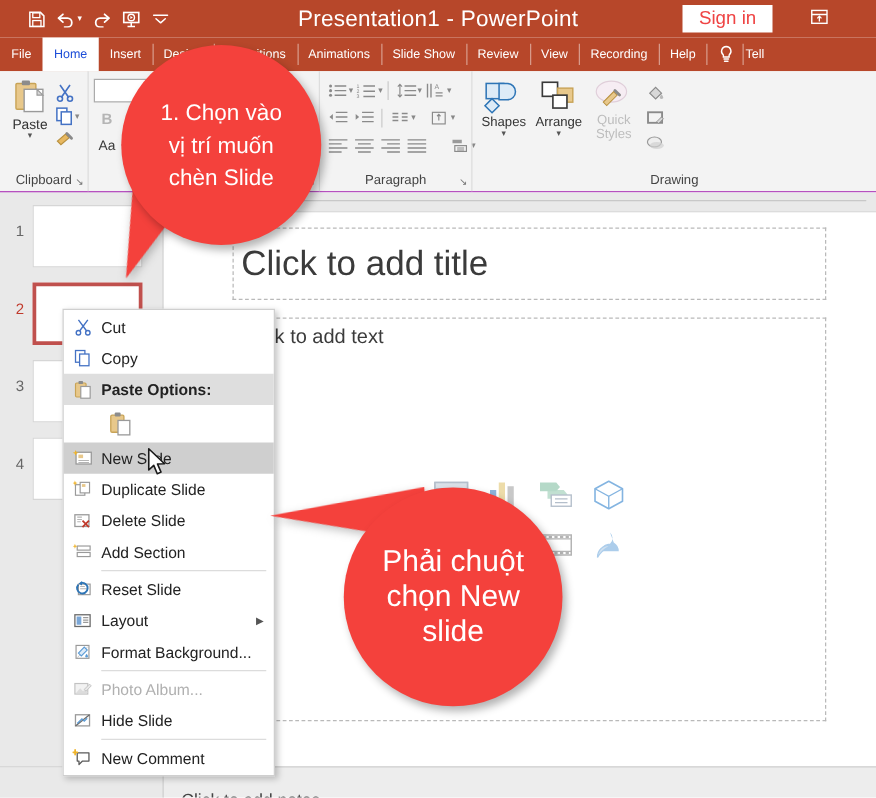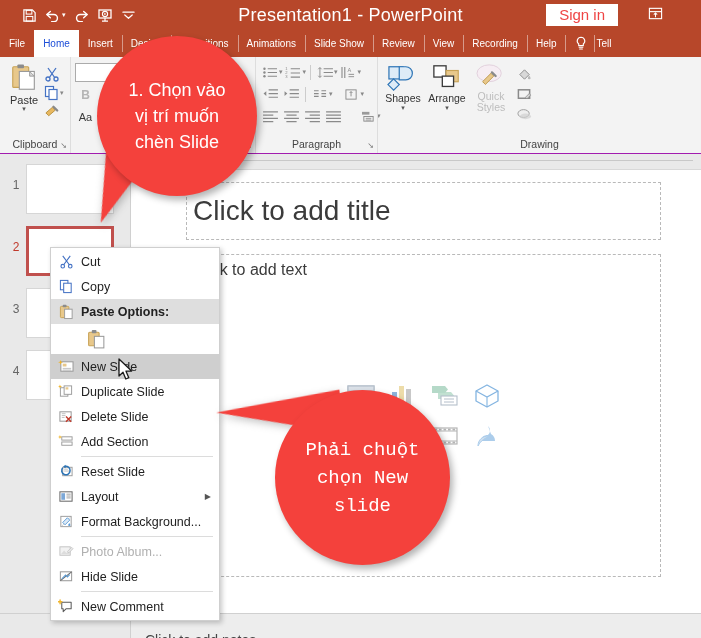--- a/index.html
+++ b/index.html
@@ -232,21 +232,21 @@
     position: absolute; left: 0px; top: 120px;
     width: 0; height: 0;
     border-left: 12px solid transparent;
     border-right: 30px solid transparent;
     border-top: 70px solid #F4413C;
     transform: rotate(14deg);
     filter: drop-shadow(2px 3px 4px rgba(0,0,0,.25));
     z-index: -1;
   }
   #callout2 { left: 275px; top: 390px; }
-  #callout2 .bubble { width: 175px; height: 175px; font-size: 19px; line-height: 28px; font-family: Liberation Mono, monospace; }
+  #callout2 .bubble { width: 175px; height: 175px; font-size: 24px; line-height: 28px; }
   #callout2 .tail {
     position: absolute; left: -58px; top: 6px;
     width: 0; height: 0;
     border-top: 10px solid transparent;
     border-bottom: 34px solid transparent;
     border-right: 125px solid #F4413C;
     transform: rotate(-6deg);
     filter: drop-shadow(2px 3px 4px rgba(0,0,0,.25));
     z-index: -1;
   }

